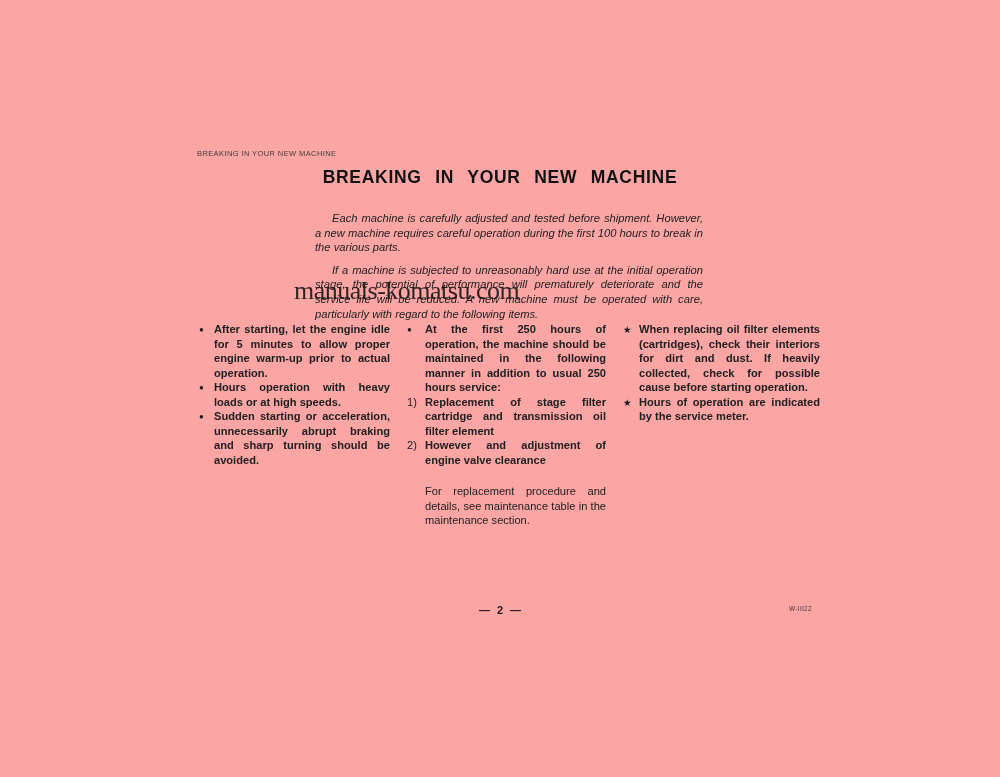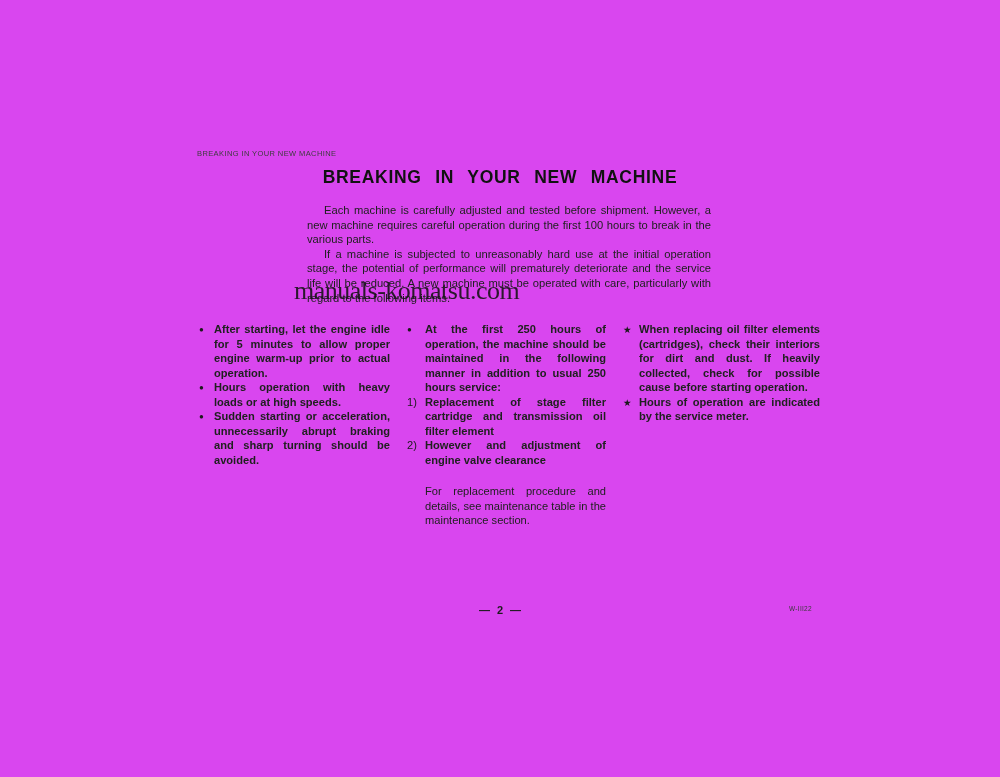--- a/index.html
+++ b/index.html
@@ -4,21 +4,21 @@
 <style>
   html, body {
     margin: 0;
     padding: 0;
     background: #ffffff;
   }
   .page {
     position: relative;
     width: 1000px;
     height: 777px;
-    background: #d946ef;
+    background: #fca5a5;
     overflow: hidden;
     font-family: "Liberation Sans", sans-serif;
     color: #212121;
   }
   .running-header {
     position: absolute;
     left: 197px;
     top: 149px;
     font-size: 7.5px;
     letter-spacing: 0.4px;
@@ -37,26 +37,27 @@
     word-spacing: 8px;
     color: #111111;
   }
   .intro {
     position: absolute;
     left: 307px;
     top: 203px;
     width: 404px;
   }
   .intro p {
-    margin: 0;
+    margin: 8px;
     font-size: 11.2px;
     line-height: 14.6px;
     text-align: justify;
     text-indent: 17px;
     color: #202020;
+    font-style: italic;
   }
   .col {
     position: absolute;
     top: 322px;
     font-size: 11.1px;
     line-height: 14.5px;
     color: #202020;
   }
   .col1 { left: 199px; width: 191px; }
   .col2 { left: 407px; width: 199px; }

